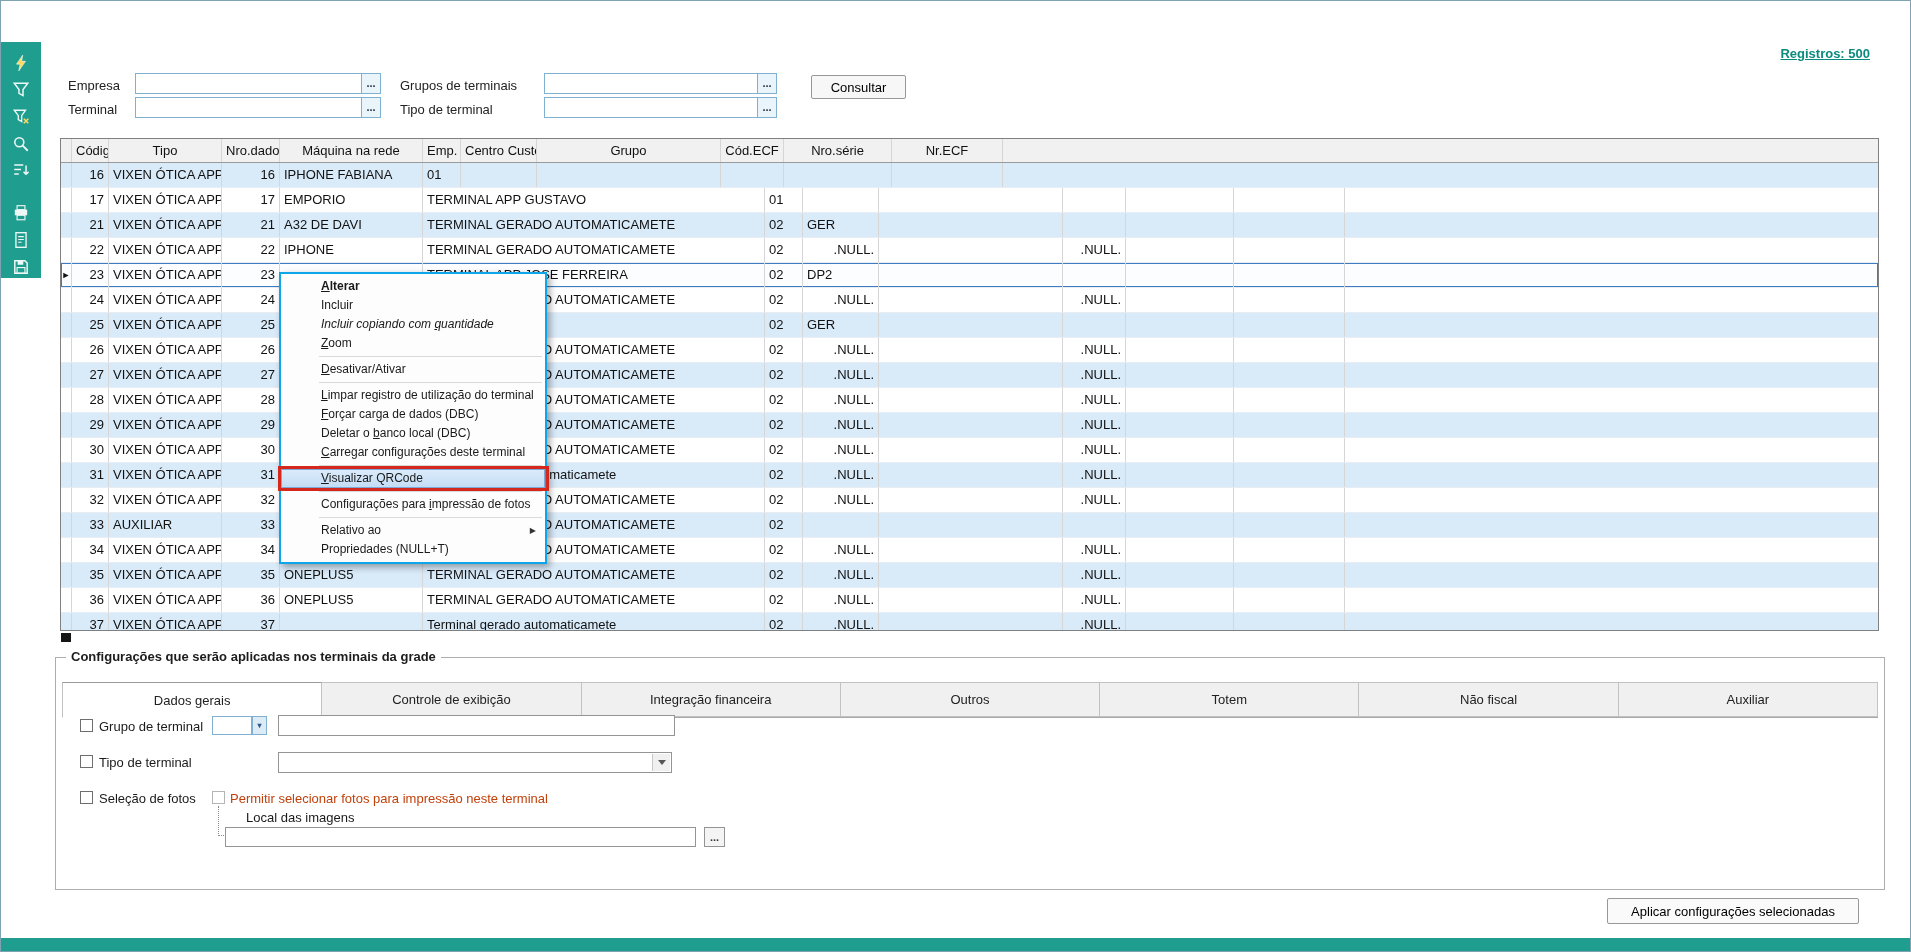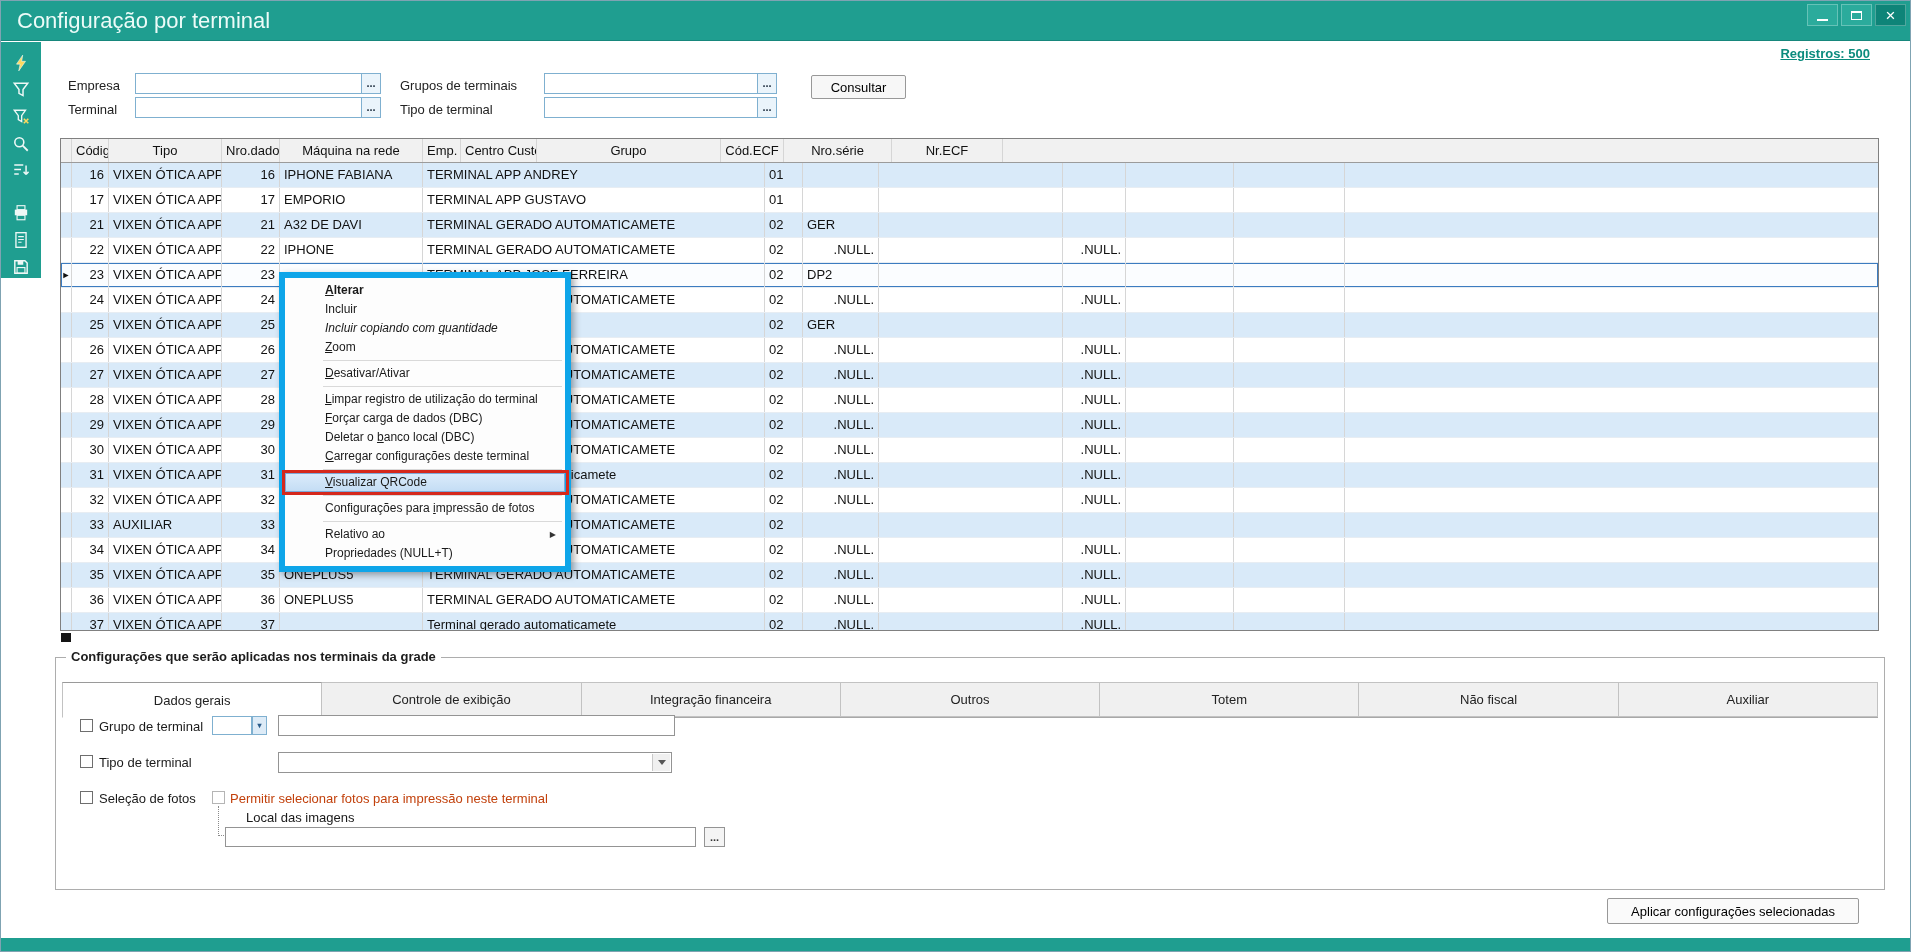--- a/index.html
+++ b/index.html
@@ -36,21 +36,21 @@
   .grow.head .gc{text-align:center}
   .grow:not(.head){border-bottom:1px solid #e7edf3}
   .grow.tint{background:var(--tint,#d9eaf9)}
   .grow.sel{background:#fbfdff;box-shadow:inset 0 0 0 1px var(--selblue,#3c7cc0)}
   .gc.r{text-align:right}
   .gc.gut{flex:0 0 11px;padding:0;font-size:9px;display:flex;align-items:center;justify-content:center;color:#111}
   .gc.fill{flex:1 1 auto;border-right:none}
   #scrollnotch{position:absolute;left:60px;top:632px;width:10px;height:9px;background:#151515}
 
   
-  #menu{position:absolute;left:278px;top:271px;width:292px;background:#fdfdfd;border:6px solid #0ea5e9;box-shadow:3px 3px 7px rgba(0,0,0,.35);padding:3px 0;z-index:50;font-size:12px;color:#1a1a1a}
+  #menu{position:absolute;left:278px;top:271px;width:268px;background:#fdfdfd;border:2px solid #0ea5e9;box-shadow:3px 3px 7px rgba(0,0,0,.35);padding:3px 0;z-index:50;font-size:12px;color:#1a1a1a}
   .mi{position:relative;height:19px;line-height:19px;padding-left:40px;white-space:nowrap;cursor:pointer}
   .mi.bold{font-weight:bold}
   .mi.italic{font-style:italic}
   .mi.hl{background:linear-gradient(#dcecfb,#c3dcf4);box-shadow:inset 0 0 0 1px #7da9d8}
   .redframe{position:absolute;left:-3px;right:-4px;top:-3px;bottom:-3px;border:3px solid var(--red,#d5281c);pointer-events:none}
   .msep{height:7px;display:flex;align-items:center;padding-left:38px;padding-right:3px}
   .msep::after{content:"";flex:1;height:1px;background:#d9d9d9}
   .sub{position:absolute;right:9px;top:0;font-size:8px;color:#333}
 
   
@@ -74,34 +74,20 @@
   .gbrowse{position:absolute;width:21px;height:20px;border:1px solid #949494;background:#f4f4f4;font:bold 11px "Liberation Sans",sans-serif;color:#333;cursor:pointer;line-height:1}
 
   #applybtn{position:absolute;left:1606px;top:897px;width:252px;height:26px;background:#fafafa;border:1px solid #989898;border-radius:2px;font:13px "Liberation Sans",sans-serif;cursor:pointer}
   #bottomstrip{position:absolute;left:0;right:0;bottom:0;height:13px;background:var(--teal,#1f9e90)}
 </style>
 </head>
 <body>
 
 <div id="win">
 
-  <div id="titlebar">
-    <div id="title">Configuração por terminal</div>
-    <div id="winbtns">
-      <div class="wbtn">
-          <div class="glyph-min"></div>
-        </div>
-      <div class="wbtn">
-          <div class="glyph-max"></div>
-        </div>
-      <div class="wbtn close">
-          <span class="glyph-close">×</span>
-        </div>
-    </div>
-  </div>
 
   <div id="records">Registros: 500</div>
 
   <div id="sidebar">
       <div class="tool">
         <svg width="18" height="18" viewBox="0 0 16 16">
           <path d="M9.5 1 4 9h3.2L6 15l6-8.5H8.6z" fill="#ffd95e" stroke="#f5fffd" stroke-width="0.5"></path>
         </svg>
       </div>
       <div class="tool">
@@ -181,21 +167,20 @@
         <div class="gc" style="flex: 0 0 108px;">Nro.série</div>
         <div class="gc" style="flex: 0 0 111px;">Nr.ECF</div>
         <div class="gc fill"></div>
       </div>
       <div class="grow tint">
         <div class="gc gut"></div>
         <div class="gc r" style="flex: 0 0 37px;">16</div>
         <div class="gc" style="flex: 0 0 113px;">VIXEN ÓTICA APP</div>
         <div class="gc r" style="flex: 0 0 58px;">16</div>
         <div class="gc" style="flex: 0 0 143px;">IPHONE FABIANA</div>
-        <div class="gc" style="flex: 0 0 342px;">TERMINAL APP ANDREY</div>
         <div class="gc" style="flex: 0 0 38px;">01</div>
         <div class="gc" style="flex: 0 0 76px;"></div>
         <div class="gc" style="flex: 0 0 184px;"></div>
         <div class="gc" style="flex: 0 0 63px;"></div>
         <div class="gc" style="flex: 0 0 108px;"></div>
         <div class="gc" style="flex: 0 0 111px;"></div>
         <div class="gc fill"></div>
       </div>
       <div class="grow">
         <div class="gc gut"></div>

